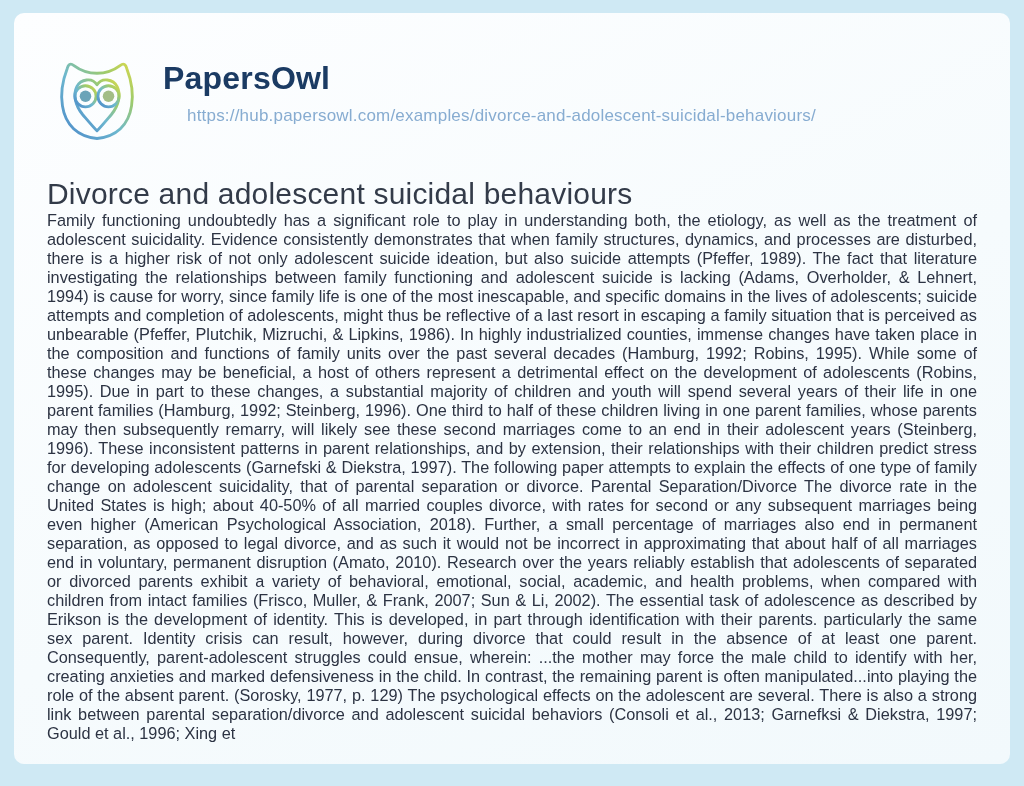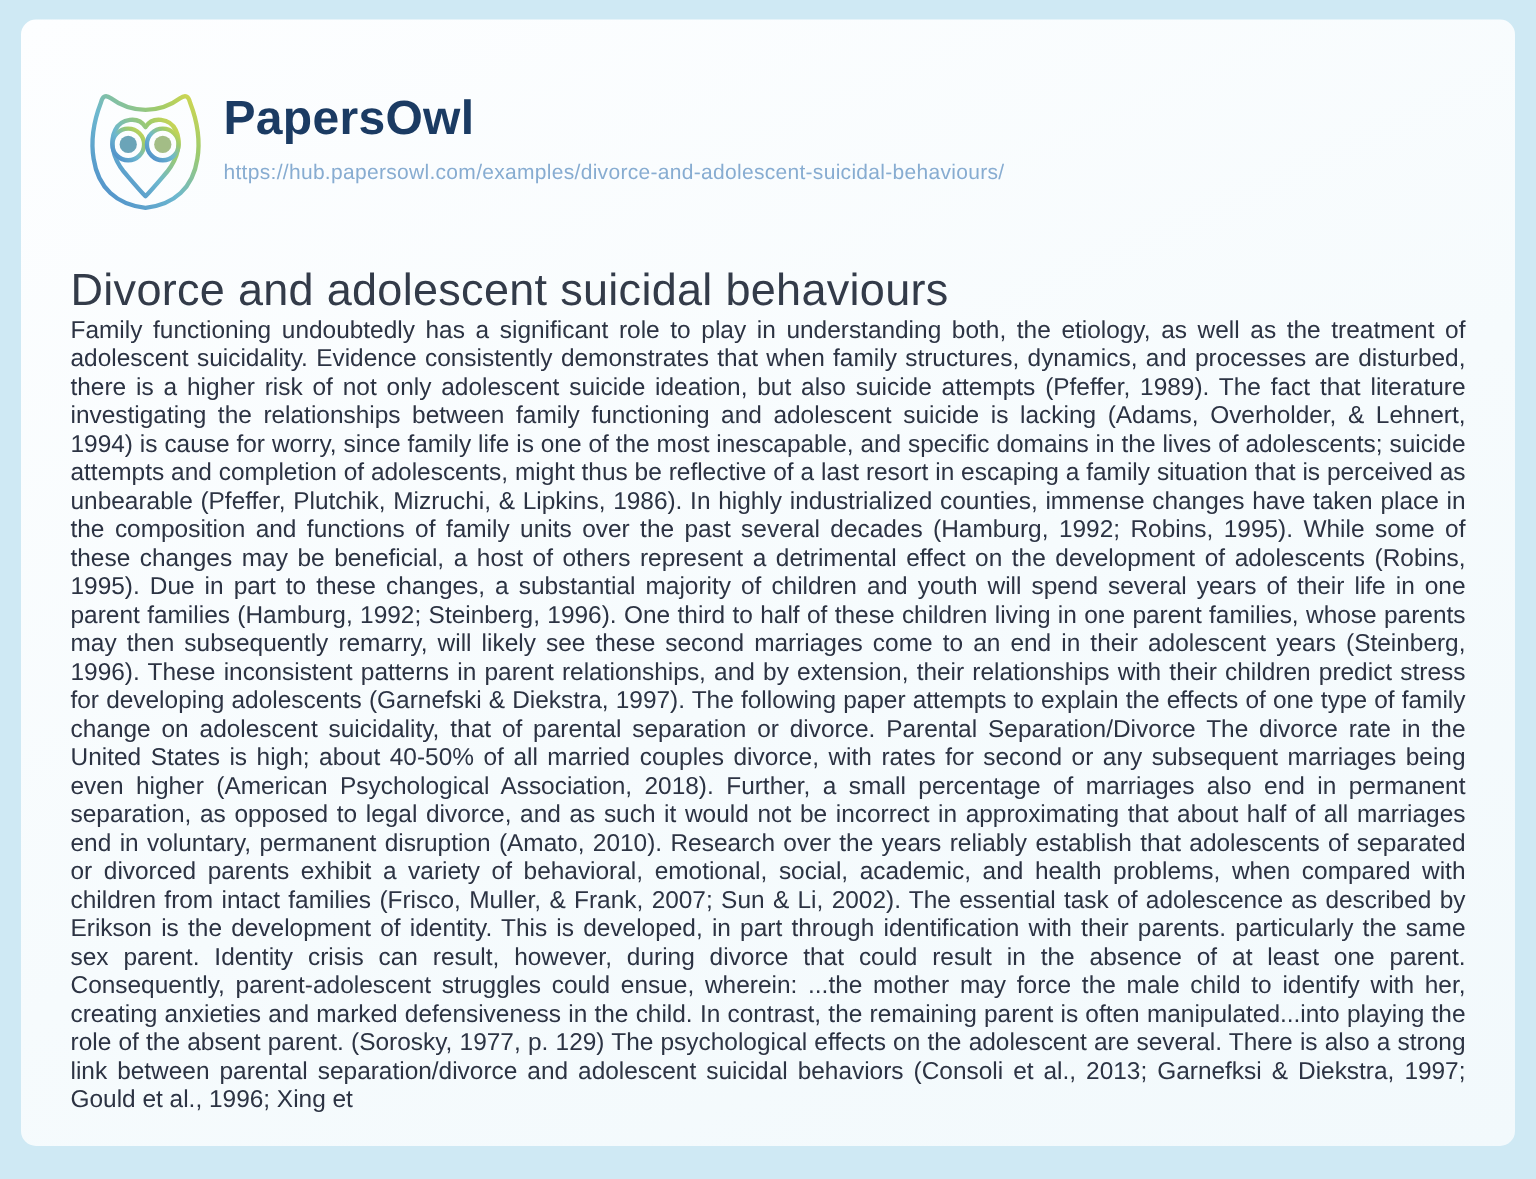--- a/index.html
+++ b/index.html
@@ -13,42 +13,43 @@
     width: 996px;
     height: 751px;
     background: linear-gradient(155deg, #fdfeff 0%, #f6fbfd 55%, #f2f9fc 100%);
     border-radius: 10px;
     padding: 42px 33px 0 33px;
     overflow: hidden;
   }
   .header {
     display: flex;
     align-items: flex-start;
-    gap: 2px;
+    gap: 16px;
     margin-bottom: 26px;
   }
   .logo {
     width: 100px;
     height: 96px;
     flex: 0 0 auto;
   }
   .brand-block { padding-top: 6px; }
   .brand {
     font-size: 32px;
     font-weight: bold;
     color: #1b3b63;
     letter-spacing: 0.2px;
     line-height: 1.1;
   }
   .url {
     margin-top: 10px;
-    font-size: 14px;
+    font-size: 17px;
     color: #87acd1;
     letter-spacing: 0.2px;
     cursor: pointer;
+    margin-left: 24px;
   }
   .article-title {
     font-size: 30px;
     font-weight: 400;
     color: #333b49;
     letter-spacing: 0.2px;
   }
   .article-body {
     font-family: Liberation Sans, sans-serif;
     font-size: 16.3px;

